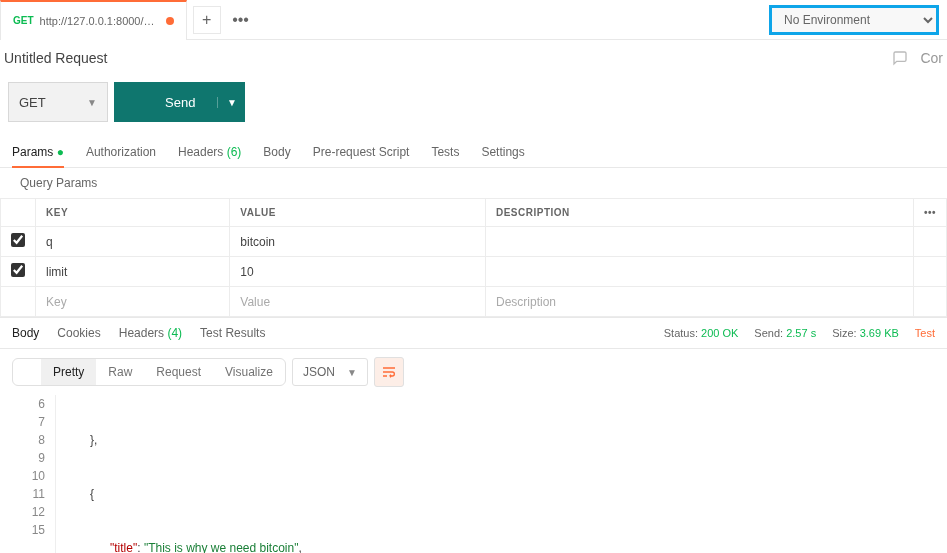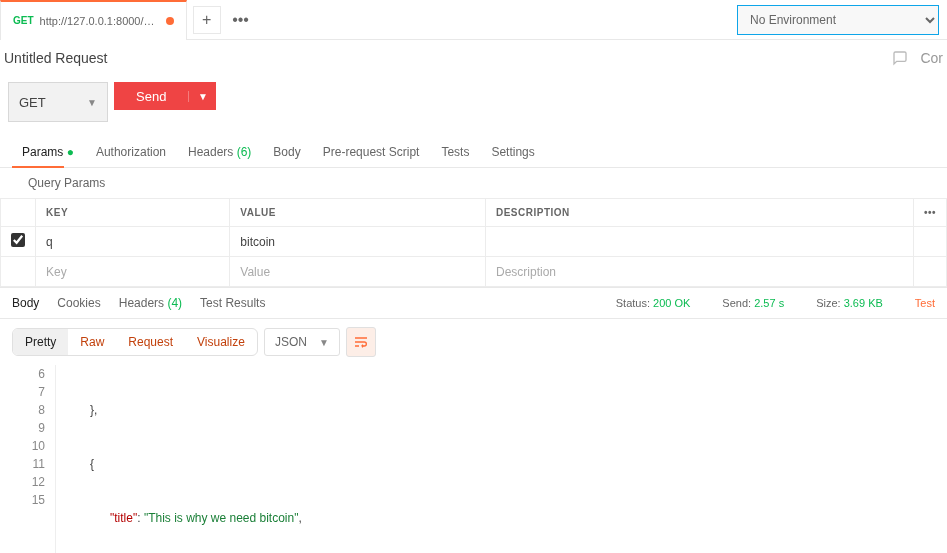--- a/index.html
+++ b/index.html
@@ -4,54 +4,54 @@
 <style>
 * { margin:0; padding:0; box-sizing:border-box; font-family:-apple-system,BlinkMacSystemFont,"Segoe UI",Arial,sans-serif; }
 body { background:#fff; color:#212121; font-size:13px; width:947px; height:553px; overflow:hidden; }
 .topbar { display:flex; align-items:center; height:40px; border-bottom:1px solid #e8e8e8; }
 .tab { display:flex; align-items:center; height:40px; padding:0 12px; border:1px solid #e8e8e8; border-top:2px solid #ff6c37; border-bottom:none; background:#fff; font-size:11px; gap:6px; max-width:210px;}
 .tab .m { color:#0cbb52; font-weight:600; font-size:10px;}
 .tab .t { color:#666; overflow:hidden; text-overflow:ellipsis; white-space:nowrap; max-width:120px;}
 .dot{width:8px;height:8px;border-radius:50%;background:#ff6c37;}
 .iconbtn { width:28px; height:28px; display:flex; align-items:center; justify-content:center; border:1px solid #e8e8e8; margin-left:6px; color:#666; cursor:pointer; font-size:16px; background:#fff;}
 .env { margin-left:auto; margin-right:8px; }
-.env select { width:202px; height:30px; border:1px solid #0ea5e9; background:#f8f8f8; padding:0 8px; color:#666; font-size:12px;}
+.env select { width:170px; height:30px; border:3px solid #0ea5e9; background:#f8f8f8; padding:0 8px; color:#666; font-size:12px;}
 .titlebar { display:flex; align-items:center; height:36px; padding:0 4px; font-size:14px; color:#444; }
 .titlebar .sp{margin-left:auto;display:flex;align-items:center;gap:12px;color:#999;}
 .requestbar{display:flex;gap:6px;padding:6px 8px 14px 8px;}
 .methodsel{display:flex;align-items:center;border:1px solid #d8d8d8;background:#f2f2f2;height:40px;width:100px;padding:0 10px;justify-content:space-between;color:#444;font-size:13px;}
 .chev{font-size:10px;color:#888;}
 .urlbox{flex:1;border:1px solid #d8d8d8;background:#f2f2f2;height:40px;padding:0 12px;color:#444;font-size:13px;display:flex;align-items:center;}
 .urlbox input{border:none;background:transparent;width:100%;font-size:13px;color:#444;outline:none;}
-.sendbtn{display:flex;align-items:center;height:28px;background:#ef4444;color:#fff;border:none;font-size:13px;}
+.sendbtn{display:flex;align-items:center;height:40px;background:#0f766e;color:#fff;border:none;font-size:13px;padding-left:29px;}
 .sendbtn .l{padding:0 22px;}
 .sendbtn .d{border-left:1px solid rgba(255,255,255,.3);width:28px;display:flex;align-items:center;justify-content:center;font-size:10px;}
-.tabs1{display:flex;gap:22px;padding:0 22px;border-bottom:1px solid #e8e8e8;height:32px;align-items:center;position:relative;}
+.tabs1{display:flex;gap:22px;padding:0 12px;border-bottom:1px solid #e8e8e8;height:32px;align-items:center;position:relative;}
 .tabs1 .ti{font-size:12px;color:#666;cursor:pointer;white-space:nowrap;}
 .tabs1 .ti.active{color:#212121;font-weight:500;}
 .tabs1 .ind{position:absolute;bottom:-1px;left:12px;width:52px;height:2px;background:#ff6c37;}
 .g8{color:#0cbb52;}
 .cnt{color:#0cbb52;}
-.sub{padding:8px 28px;font-size:12px;color:#666;}
+.sub{padding:8px 20px;font-size:12px;color:#666;}
 .ptable{width:100%;border-collapse:collapse;}
 .ptable th{text-align:left;font-size:10px;color:#666;font-weight:600;letter-spacing:.5px;padding:8px 10px;border:1px solid #ececec;background:#fff;}
 .ptable td{padding:6px 10px;border:1px solid #ececec;font-size:12px;color:#444;height:30px;}
 .ptable .ph{color:#aaa;}
 .ck{width:30px;text-align:center;}
 .ck input{width:14px;height:14px;accent-color:#333;}
 .dots{width:24px;text-align:center;color:#999;}
 .resbar{display:flex;align-items:center;gap:18px;padding:8px 12px;border-top:1px solid #e8e8e8;border-bottom:1px solid #e8e8e8;font-size:12px;}
 .resbar .rt{color:#666;cursor:pointer;}
 .resbar .rt.active{color:#212121;font-weight:500;}
-.resbar .meta{margin-left:auto;display:flex;gap:32px;color:#666;font-size:11px;}
+.resbar .meta{margin-left:auto;display:flex;gap:16px;color:#666;font-size:11px;}
 .resbar .meta .v{color:#0cbb52;}
 .resbar .save{color:#ff6c37;cursor:pointer;}
 .viewbar{display:flex;align-items:center;gap:6px;padding:8px 12px;}
-.seg{display:flex;border:1px solid #e0e0e0;border-radius:6px;overflow:hidden;}
-.seg .s{padding:6px 12px;font-size:12px;color:#c2410c;cursor:pointer;}
+.seg{display:flex;border:1px solid #e0e0e0;border-radius:6px;overflow:hidden;padding-left:28px;}
+.seg .s{padding:6px 12px;font-size:12px;color:#737373;cursor:pointer;}
 .seg .s.active{background:#f0f0f0;color:#212121;}
 .fmt{border:1px solid #e0e0e0;border-radius:3px;padding:6px 10px;display:flex;align-items:center;gap:12px;font-size:12px;color:#666;}
 .wrap{border:1px solid #e0e0e0;border-radius:3px;width:30px;height:30px;display:flex;align-items:center;justify-content:center;background:#fdeee7;}
 .code{display:flex;font-family:Menlo,Consolas,monospace;font-size:12px;line-height:1.5;padding:0 0 0 0;}
 .gut{width:56px;text-align:right;color:#888;padding-right:10px;user-select:none;border-right:1px solid #eee;}
 .gut div{height:18px;}
 .src{flex:1;padding-left:14px;white-space:pre;overflow:hidden;}
 .src div{height:18px;}
 .k{color:#b40000;}
 .s1{color:#1a7f37;}
@@ -122,20 +122,27 @@
     <th class="dots">•••</th>
   </tr>
   <tr>
     <td class="ck"><input type="checkbox" checked="" style=""></td>
     <td>q</td>
     <td>bitcoin</td>
     <td></td>
     <td></td>
   </tr>
   <tr>
+    <td class="ck"><input type="checkbox" checked="" style=""></td>
+    <td>limit</td>
+    <td>10</td>
+    <td></td>
+    <td></td>
+  </tr>
+  <tr>
     <td class="ck"></td>
     <td class="ph">Key</td>
     <td class="ph">Value</td>
     <td class="ph">Description</td>
     <td></td>
   </tr>
 </tbody>
   </table>
 
 <div class="resbar">

